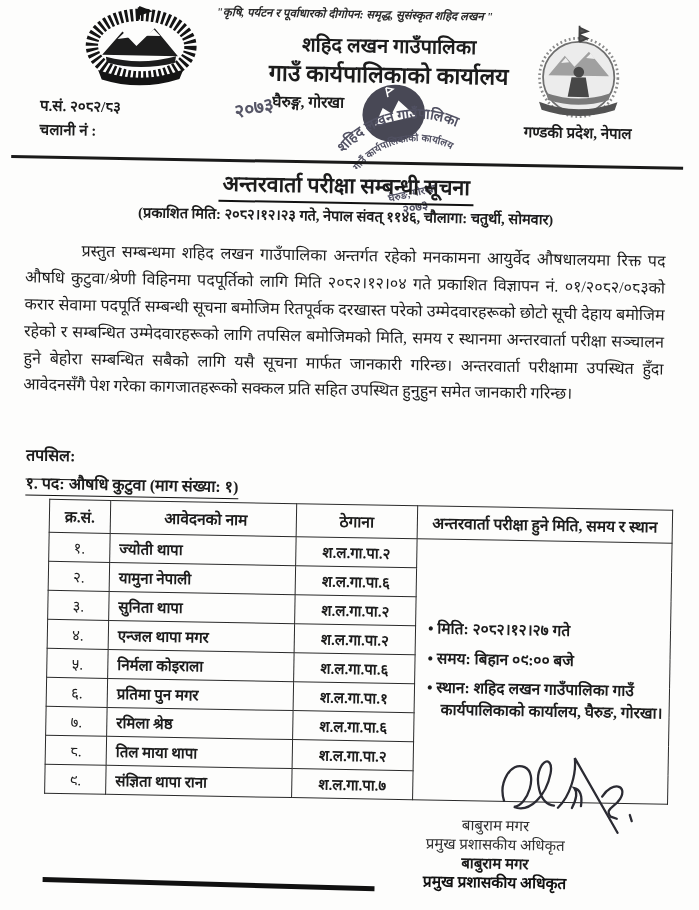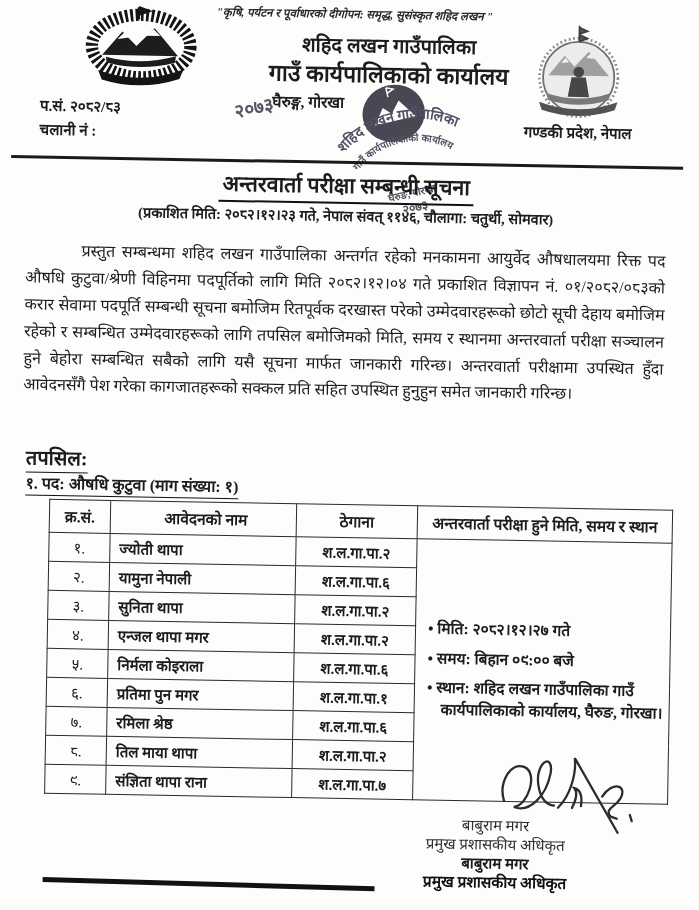--- a/index.html
+++ b/index.html
@@ -27,21 +27,21 @@
   .stamp-side-year{top:96px;left:236px;font-size:19px;font-weight:700;color:#3a3a4e;transform:rotate(-13deg);opacity:.85;}
 
   .rule{top:161px;left:14px;width:672px;height:2.5px;background:#1a1a1a;}
 
   .title-wrap{top:170px;left:0;width:699px;}
   .title{display:inline-block;font-size:21.5px;font-weight:700;border-bottom:2.5px solid #111;padding:0 4px 3px;}
   .published{top:205px;left:0;width:699px;font-size:14.5px;font-weight:600;}
 
   .body-par{top:243px;left:30px;width:640px;font-size:16px;line-height:1.68;text-align:justify;text-indent:56px;}
 
-  .tapsil{top:449px;left:34px;font-size:20px;font-weight:700;border-bottom:1.6px solid #111;padding-bottom:1px;}
+  .tapsil{top:449px;left:34px;font-size:16px;font-weight:700;border-bottom:1.6px solid #111;padding-bottom:13px;}
   .position-line{top:477px;left:34px;font-size:16px;font-weight:700;border-bottom:1.6px solid #111;padding-bottom:1px;}
 
   table.cand{top:504px;left:58px;width:624px;position:absolute;border-collapse:collapse;}
   table.cand th,table.cand td{border:1.6px solid #2a2a2a;font-size:15px;padding:1px 4px;}
   table.cand th{font-size:15.5px;font-weight:700;height:30px;}
   table.cand td{height:26px;}
   .col-sn{width:52px;text-align:center;}
   .col-name{width:172px;text-align:left;padding-left:9px!important;font-weight:600;}
   .col-addr{width:112px;text-align:center;font-weight:600;}
   .col-details{vertical-align:middle;padding:6px 6px 6px 12px!important;}

